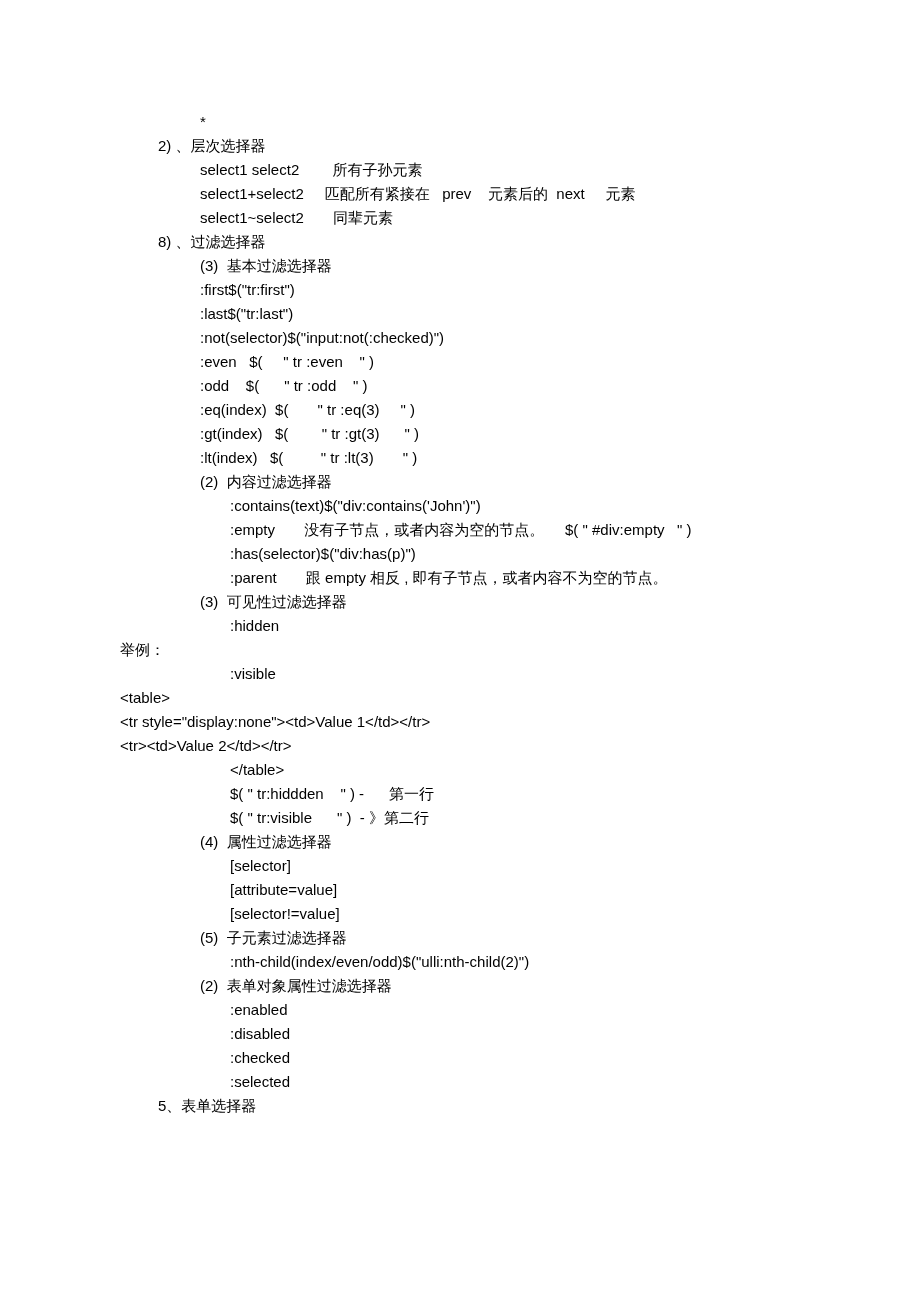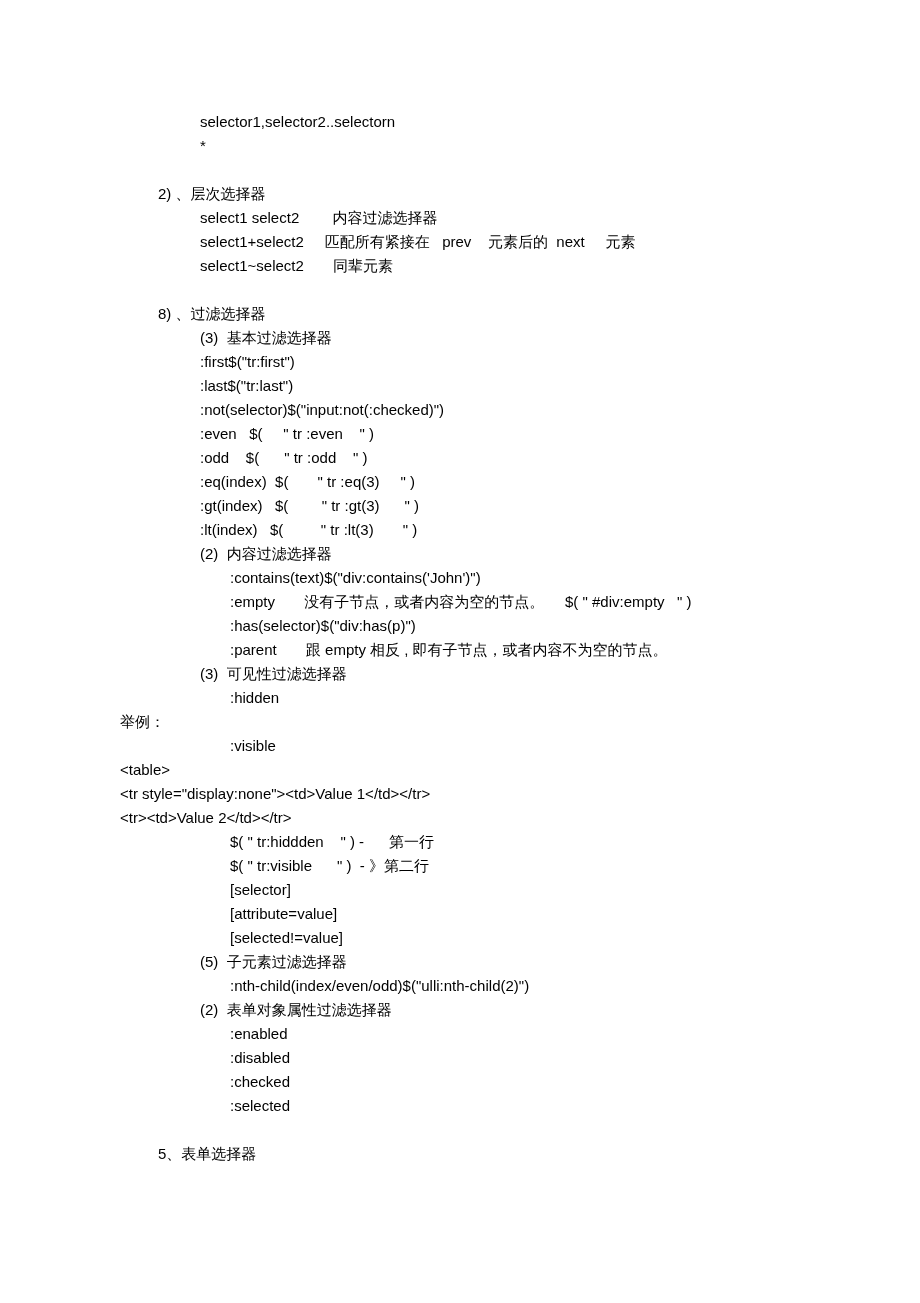--- a/index.html
+++ b/index.html
@@ -12,32 +12,31 @@
     line-height: 1.6;
     width: 920px;
   }
   .page {
     padding: 110px 60px 60px 60px;
   }
   .line {
     white-space: pre;
   }
   .indent1 { padding-left: 140px; }
-  .indent0a { padding-left: 98px; margin-top: 24px; }
+  .indent0a { padding-left: 98px; }
   .indent3 { padding-left: 170px; }
   .root { padding-left: 60px; }
 </style>
 </head>
 <body>
 
 <div class="page" id="page-root">
-    <div class="line indent1">selector1,selector2..selectorn</div>
     <div class="line indent1">*</div>
     <div class="line indent0a">2) 、层次选择器</div>
-    <div class="line indent1">select1 select2        内容过滤选择器</div>
+    <div class="line indent1">select1 select2        所有子孙元素</div>
     <div class="line indent1">select1+select2     匹配所有紧接在   prev    元素后的  next     元素</div>
     <div class="line indent1">select1~select2       同辈元素</div>
     <div class="line indent0a">8) 、过滤选择器</div>
     <div class="line indent1">(3)  基本过滤选择器</div>
     <div class="line indent1">:first$("tr:first")</div>
     <div class="line indent1">:last$("tr:last")</div>
     <div class="line indent1">:not(selector)$("input:not(:checked)")</div>
     <div class="line indent1">:even   $(     " tr :even    " )</div>
     <div class="line indent1">:odd    $(      " tr :odd    " )</div>
     <div class="line indent1">:eq(index)  $(       " tr :eq(3)     " )</div>
@@ -48,25 +47,27 @@
     <div class="line indent3">:empty       没有子节点，或者内容为空的节点。     $( " #div:empty   " )</div>
     <div class="line indent3">:has(selector)$("div:has(p)")</div>
     <div class="line indent3">:parent       跟 empty 相反 , 即有子节点，或者内容不为空的节点。</div>
     <div class="line indent1">(3)  可见性过滤选择器</div>
     <div class="line indent3">:hidden</div>
     <div class="line root">举例：</div>
     <div class="line indent3">:visible</div>
     <div class="line root">&lt;table&gt;</div>
     <div class="line root">&lt;tr style="display:none"&gt;&lt;td&gt;Value 1&lt;/td&gt;&lt;/tr&gt;</div>
     <div class="line root">&lt;tr&gt;&lt;td&gt;Value 2&lt;/td&gt;&lt;/tr&gt;</div>
+    <div class="line indent3">&lt;/table&gt;</div>
     <div class="line indent3">$( " tr:hiddden    " ) -      第一行</div>
     <div class="line indent3">$( " tr:visible      " )  - 》第二行</div>
+    <div class="line indent1">(4)  属性过滤选择器</div>
     <div class="line indent3">[selector]</div>
     <div class="line indent3">[attribute=value]</div>
-    <div class="line indent3">[selected!=value]</div>
+    <div class="line indent3">[selector!=value]</div>
     <div class="line indent1">(5)  子元素过滤选择器</div>
     <div class="line indent3">:nth-child(index/even/odd)$("ulli:nth-child(2)")</div>
     <div class="line indent1">(2)  表单对象属性过滤选择器</div>
     <div class="line indent3">:enabled</div>
     <div class="line indent3">:disabled</div>
     <div class="line indent3">:checked</div>
     <div class="line indent3">:selected</div>
     <div class="line indent0a">5、表单选择器</div>
   </div>
 

